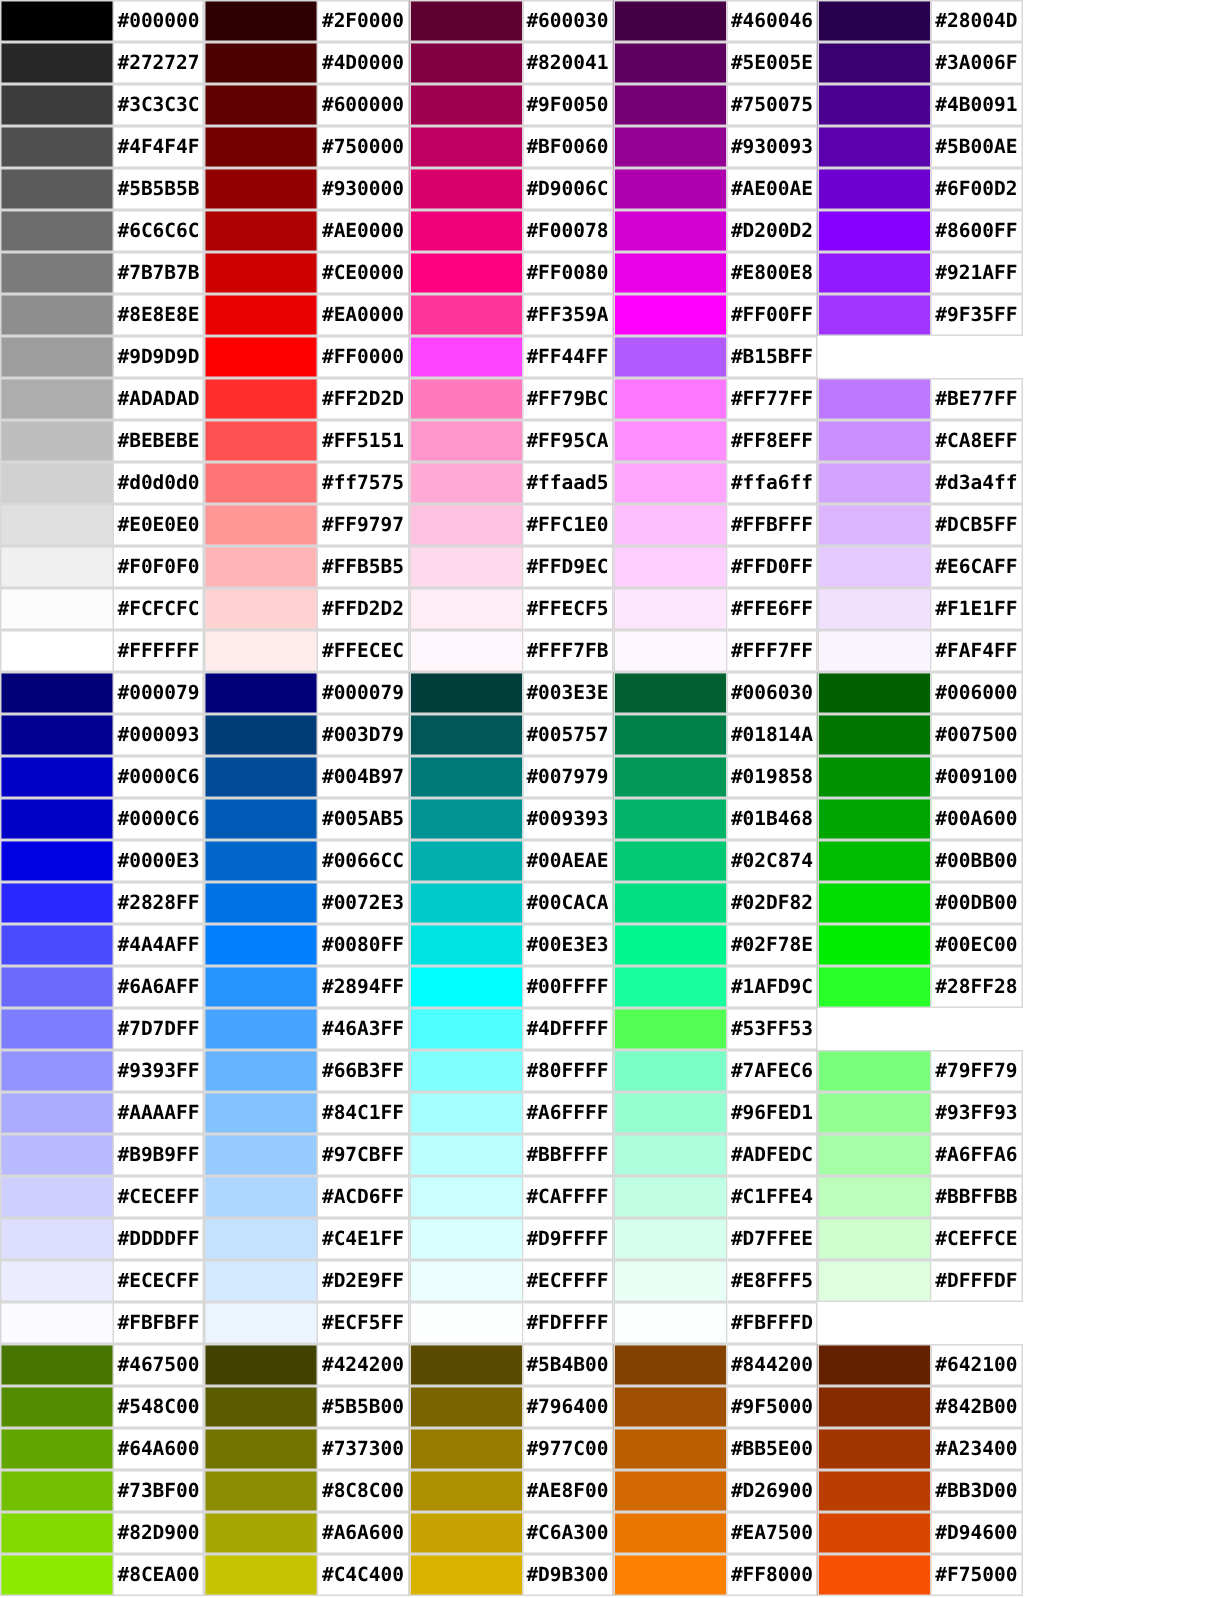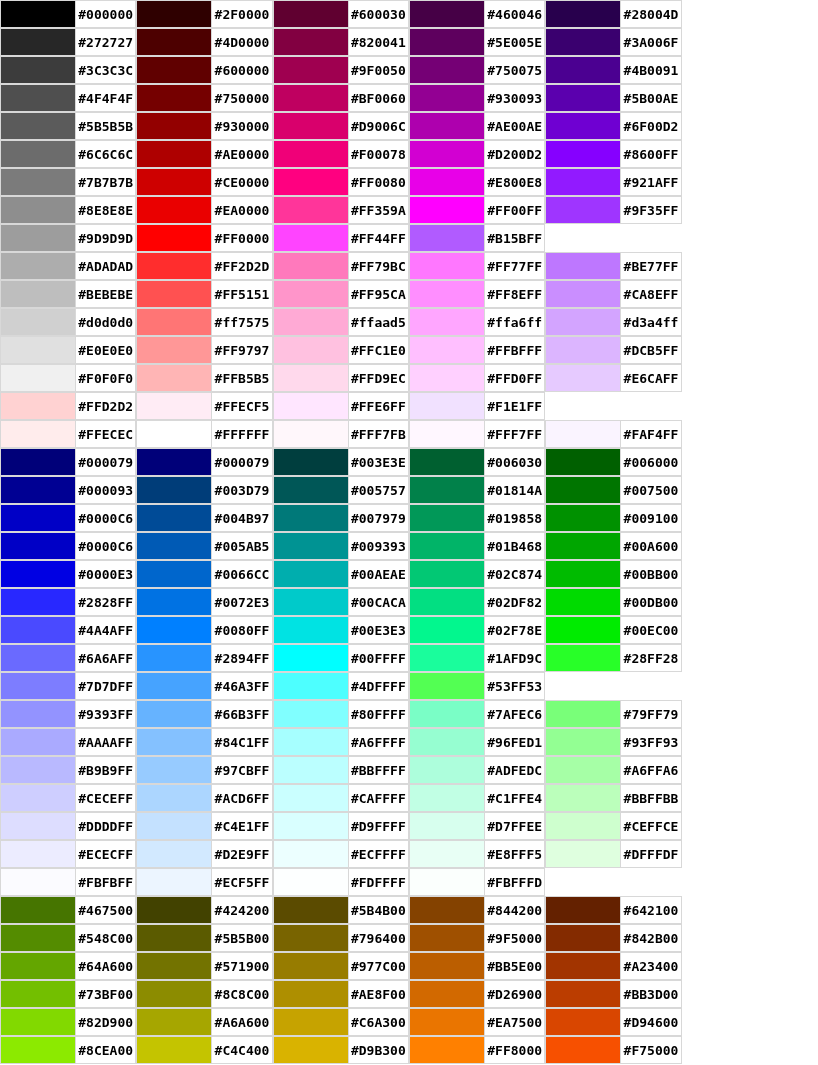--- a/index.html
+++ b/index.html
@@ -370,46 +370,50 @@
           <div class="swatch" style="background-color: rgb(255, 208, 255);"></div>
           <div class="swatch-label">#FFD0FF</div>
         </div>
         <div class="color-cell">
           <div class="swatch" style="background-color: rgb(230, 202, 255);"></div>
           <div class="swatch-label">#E6CAFF</div>
         </div>
       </div>
       <div class="palette-row">
         <div class="color-cell">
+          <div class="swatch" style="background-color: rgb(252, 252, 252);"></div>
+          <div class="swatch-label">#FCFCFC</div>
+        </div>
+        <div class="color-cell">
           <div class="swatch" style="background-color: rgb(255, 210, 210);"></div>
           <div class="swatch-label">#FFD2D2</div>
         </div>
         <div class="color-cell">
           <div class="swatch" style="background-color: rgb(255, 236, 245);"></div>
           <div class="swatch-label">#FFECF5</div>
         </div>
         <div class="color-cell">
           <div class="swatch" style="background-color: rgb(255, 230, 255);"></div>
           <div class="swatch-label">#FFE6FF</div>
         </div>
         <div class="color-cell">
           <div class="swatch" style="background-color: rgb(241, 225, 255);"></div>
           <div class="swatch-label">#F1E1FF</div>
         </div>
       </div>
       <div class="palette-row">
         <div class="color-cell">
+          <div class="swatch" style="background-color: rgb(255, 255, 255);"></div>
+          <div class="swatch-label">#FFFFFF</div>
+        </div>
+        <div class="color-cell">
           <div class="swatch" style="background-color: rgb(255, 236, 236);"></div>
           <div class="swatch-label">#FFECEC</div>
         </div>
         <div class="color-cell">
-          <div class="swatch" style="background-color: rgb(255, 255, 255);"></div>
-          <div class="swatch-label">#FFFFFF</div>
-        </div>
-        <div class="color-cell">
           <div class="swatch" style="background-color: rgb(255, 247, 251);"></div>
           <div class="swatch-label">#FFF7FB</div>
         </div>
         <div class="color-cell">
           <div class="swatch" style="background-color: rgb(255, 247, 255);"></div>
           <div class="swatch-label">#FFF7FF</div>
         </div>
         <div class="color-cell">
           <div class="swatch" style="background-color: rgb(250, 244, 255);"></div>
           <div class="swatch-label">#FAF4FF</div>
@@ -807,21 +811,21 @@
           <div class="swatch-label">#842B00</div>
         </div>
       </div>
       <div class="palette-row">
         <div class="color-cell">
           <div class="swatch" style="background-color: rgb(100, 166, 0);"></div>
           <div class="swatch-label">#64A600</div>
         </div>
         <div class="color-cell">
           <div class="swatch" style="background-color: rgb(115, 115, 0);"></div>
-          <div class="swatch-label">#571900</div>
+          <div class="swatch-label">#737300</div>
         </div>
         <div class="color-cell">
           <div class="swatch" style="background-color: rgb(151, 124, 0);"></div>
           <div class="swatch-label">#977C00</div>
         </div>
         <div class="color-cell">
           <div class="swatch" style="background-color: rgb(187, 94, 0);"></div>
           <div class="swatch-label">#BB5E00</div>
         </div>
         <div class="color-cell">

